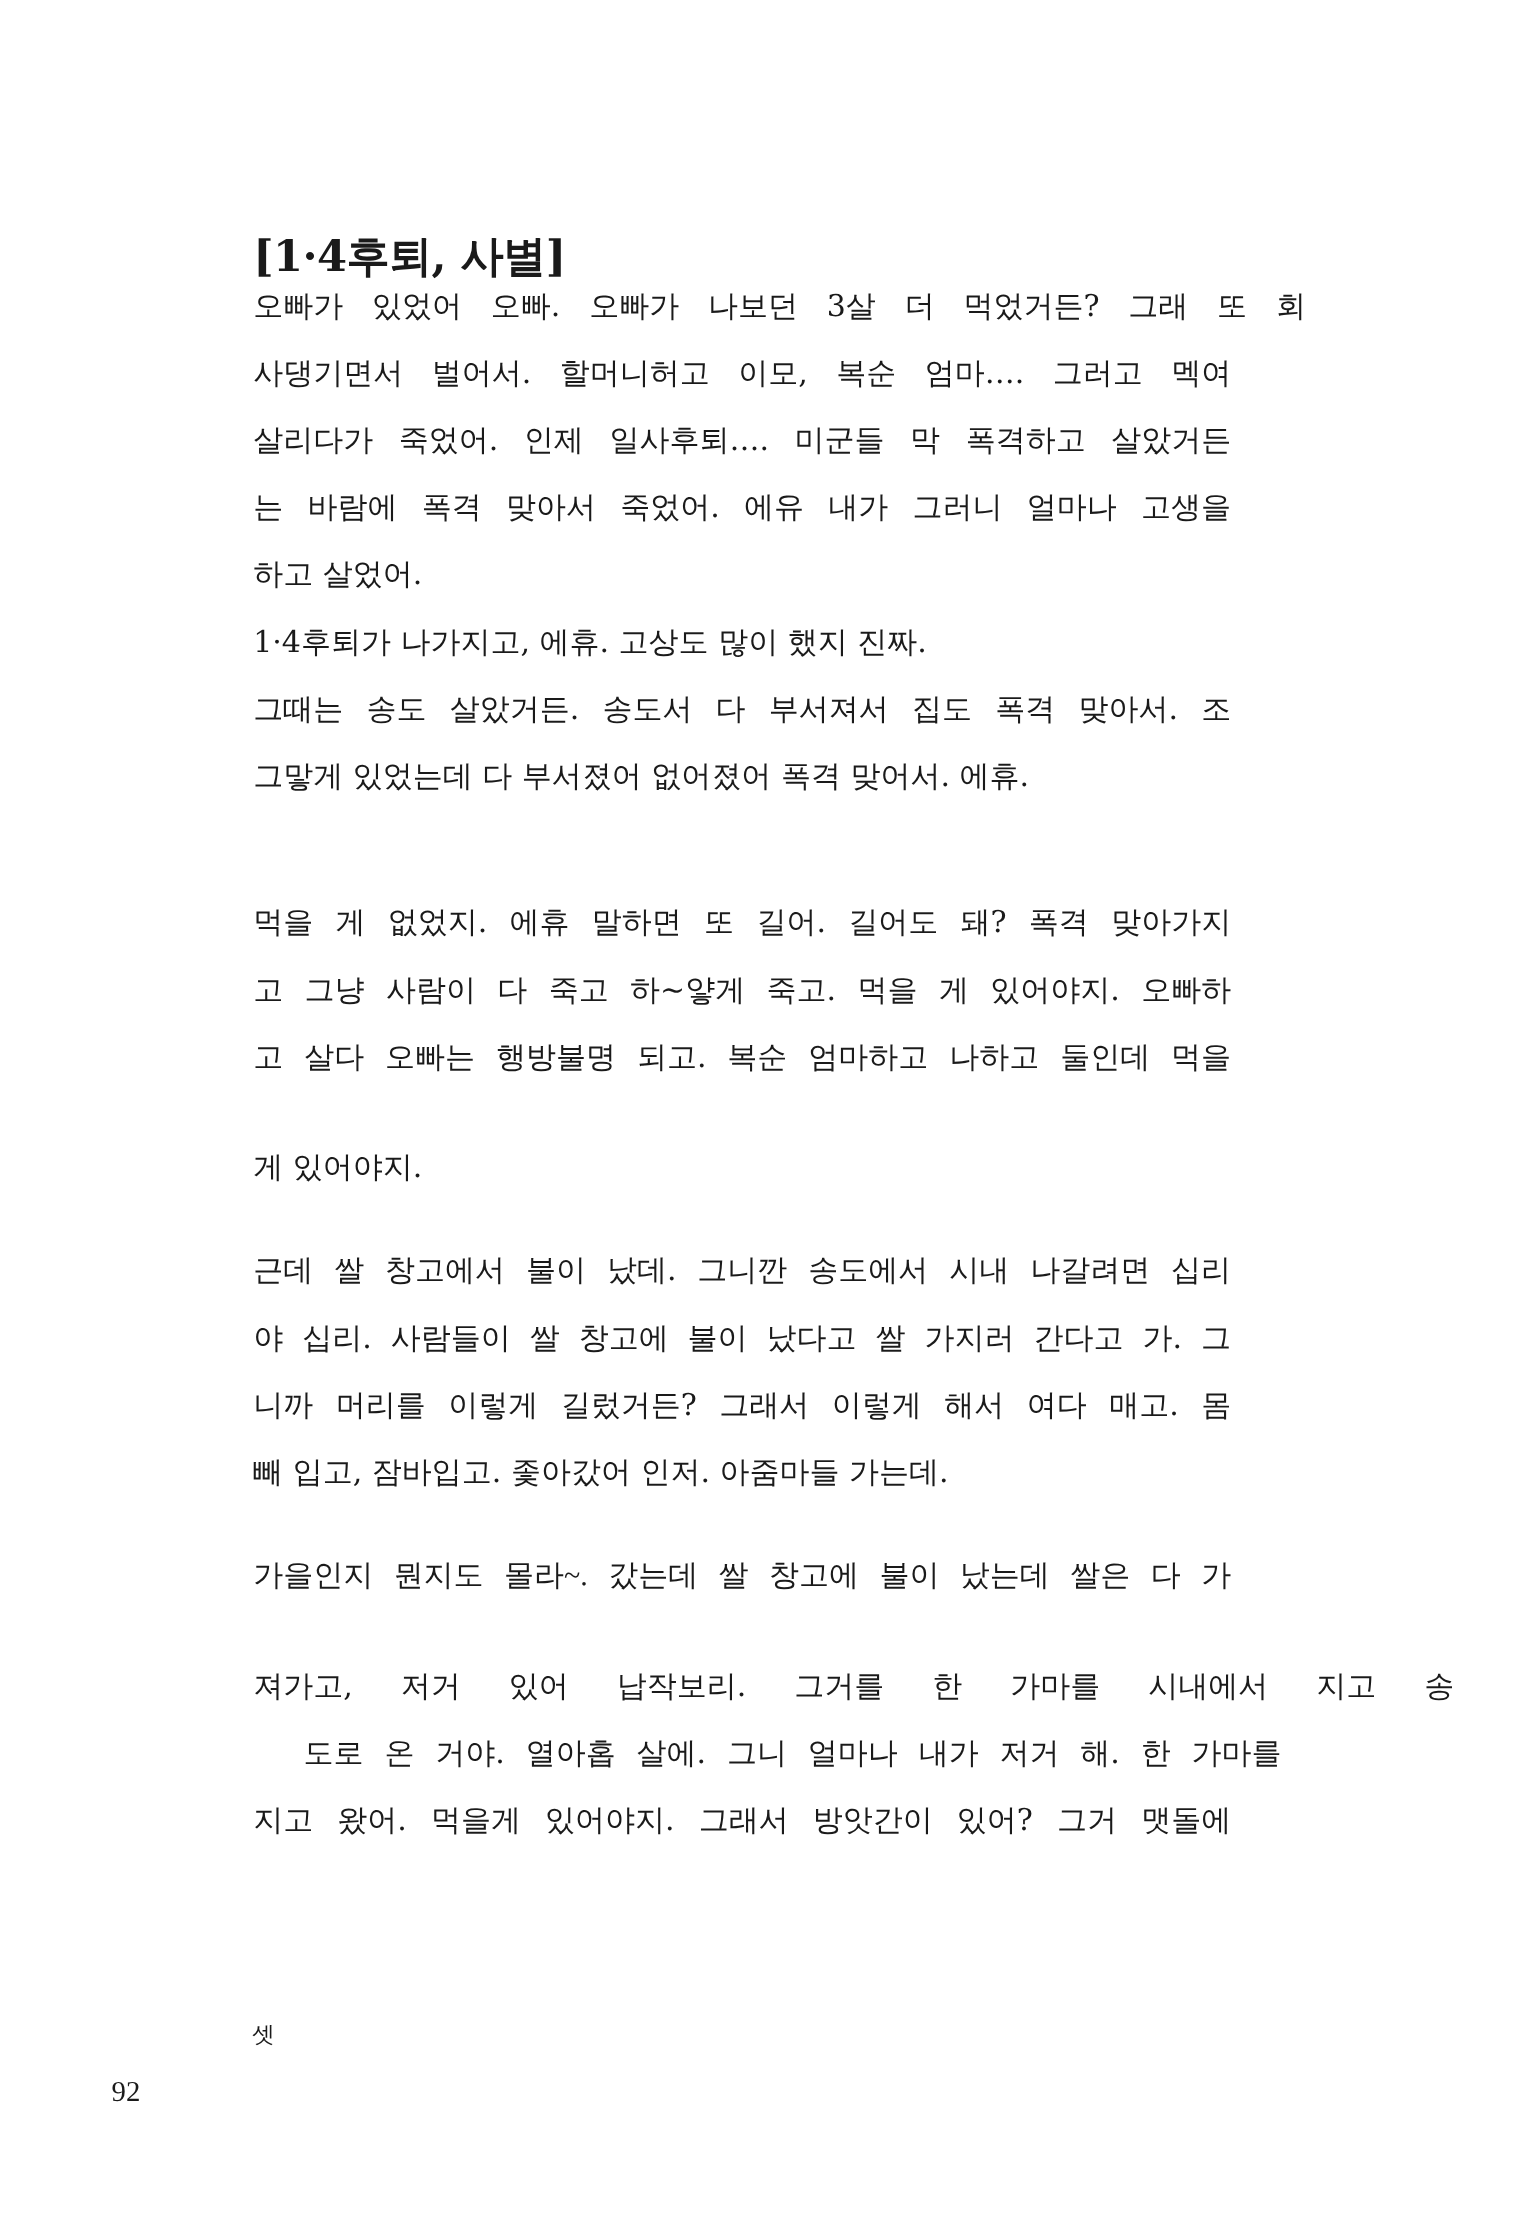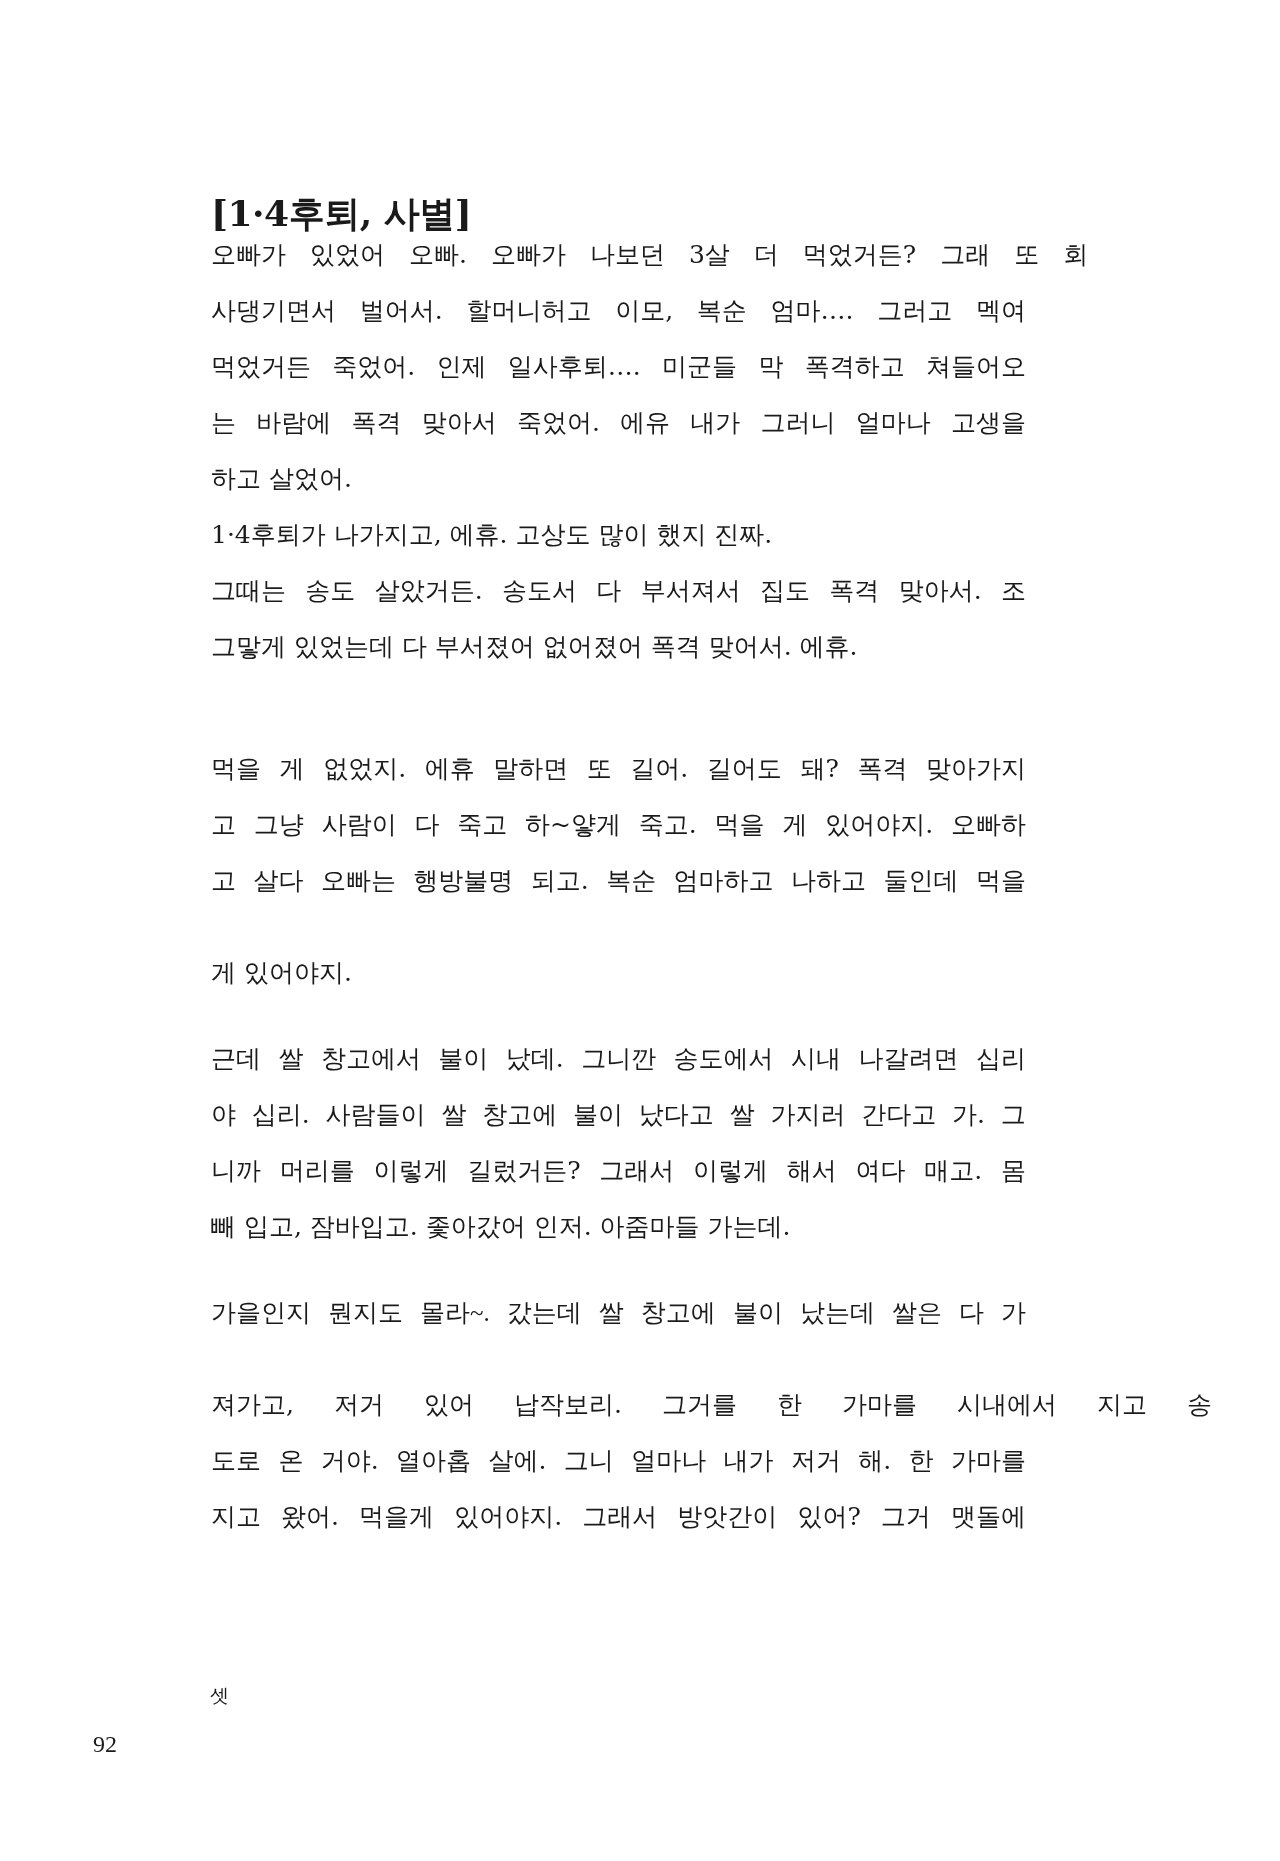--- a/index.html
+++ b/index.html
@@ -35,28 +35,28 @@
       <span class="w">사댕기면서</span>
       <span class="w">벌어서.</span>
       <span class="w">할머니허고</span>
       <span class="w">이모,</span>
       <span class="w">복순</span>
       <span class="w">엄마….</span>
       <span class="w">그러고</span>
       <span class="w">멕여</span>
     </div>
     <div class="line" style="top: 350px;">
-      <span class="w">먹었거든</span>
+      <span class="w">살리다가</span>
       <span class="w">죽었어.</span>
       <span class="w">인제</span>
       <span class="w">일사후퇴….</span>
       <span class="w">미군들</span>
       <span class="w">막</span>
       <span class="w">폭격하고</span>
-      <span class="w">쳐들어오</span>
+      <span class="w">살았거든</span>
     </div>
     <div class="line" style="top: 406px;">
       <span class="w">는</span>
       <span class="w">바람에</span>
       <span class="w">폭격</span>
       <span class="w">맞아서</span>
       <span class="w">죽었어.</span>
       <span class="w">에유</span>
       <span class="w">내가</span>
       <span class="w">그러니</span>
@@ -174,21 +174,21 @@
       <span class="w">저거</span>
       <span class="w">있어</span>
       <span class="w">납작보리.</span>
       <span class="w">그거를</span>
       <span class="w">한</span>
       <span class="w">가마를</span>
       <span class="w">시내에서</span>
       <span class="w">지고</span>
       <span class="w">송</span>
     </div>
-    <div class="line" style="top: 1444px;">
+    <div class="line" style="top: 1444px; margin-left: 42px;">
       <span class="w">도로</span>
       <span class="w">온</span>
       <span class="w">거야.</span>
       <span class="w">열아홉</span>
       <span class="w">살에.</span>
       <span class="w">그니</span>
       <span class="w">얼마나</span>
       <span class="w">내가</span>
       <span class="w">저거</span>
       <span class="w">해.</span>

